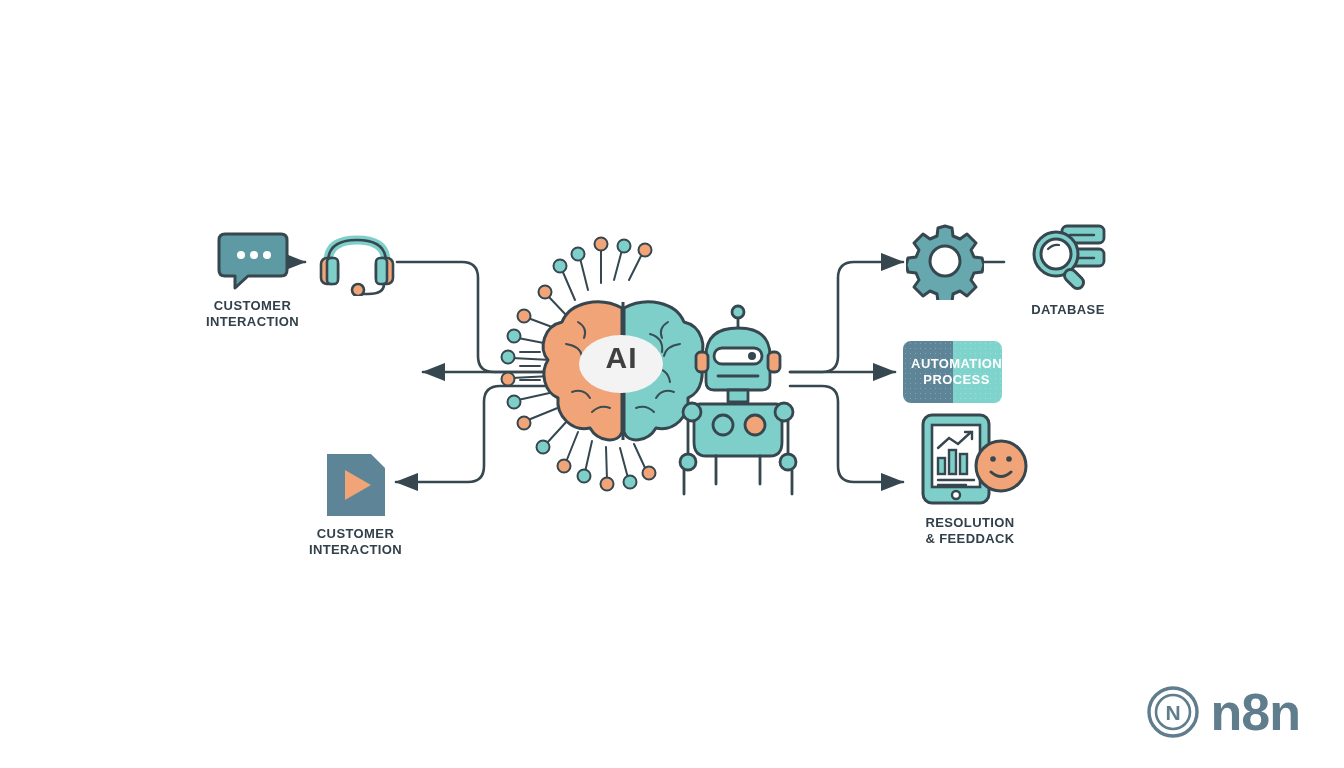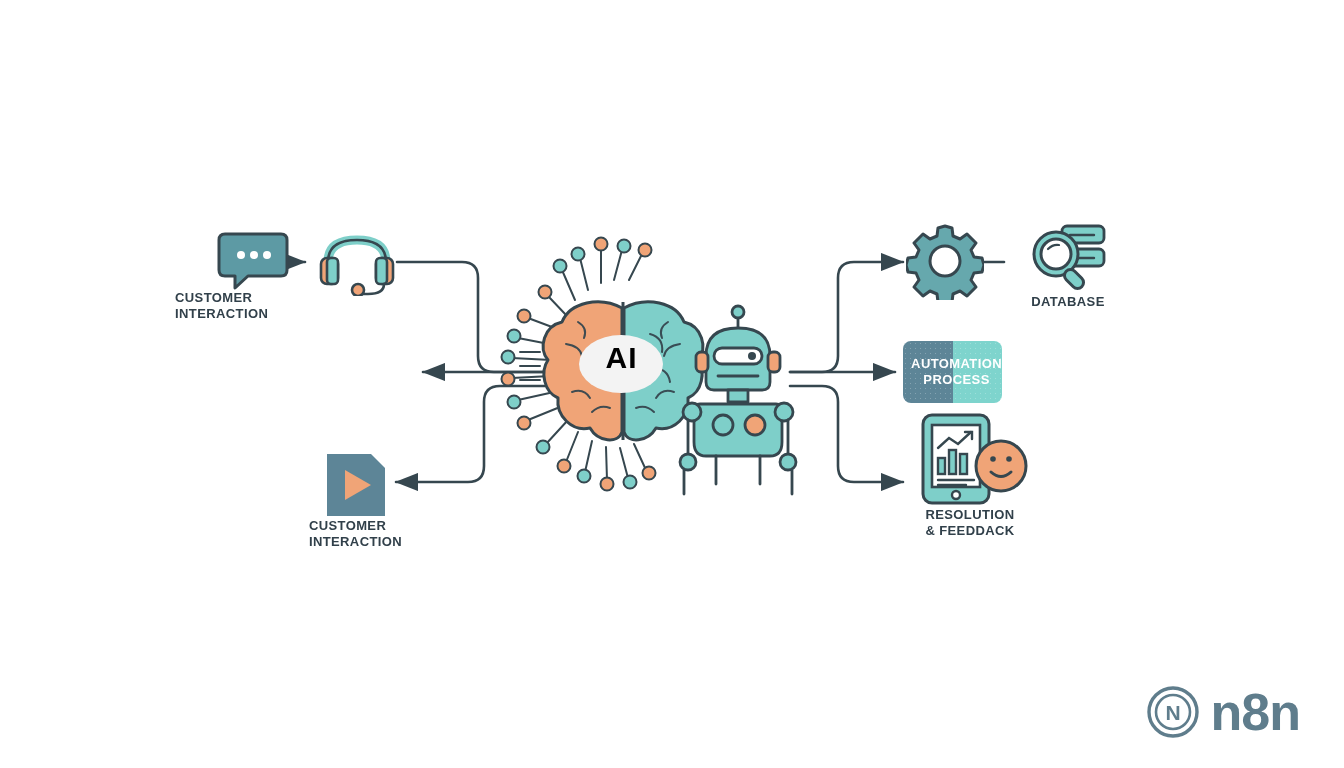--- a/index.html
+++ b/index.html
@@ -22,24 +22,26 @@
     width: 1344px;
     height: 768px;
   }
   .node {
     position: absolute;
     display: flex;
     flex-direction: column;
     align-items: center;
   }
   .node-label {
+    margin-top: 8px;
     font-size: 13px;
     font-weight: 700;
     letter-spacing: 0.4px;
     color: #31404a;
+    text-align: center;
     line-height: 1.25;
     white-space: pre-line;
   }
   .panel {
     position: absolute;
     border-radius: 8px;
     overflow: hidden;
     display: flex;
     align-items: center;
     justify-content: center;
@@ -220,21 +222,21 @@
       <path d="M788 420 v 34" fill="none"></path>
       <circle cx="788" cy="462" r="8" fill="#7ecfc9"></circle>
       <path d="M792 470 v 24" fill="none"></path>
 
       <path d="M716 456 v 28" fill="none"></path>
       <path d="M760 456 v 28" fill="none"></path>
     </g>
   </svg>
 
   <div class="node" style="left:569px; top:343px; width:105px;">
-    <div style="font-size:30px; font-weight:700; color:#000000; letter-spacing:1px; line-height:1;">AI</div>
+    <div style="font-size:30px; font-weight:700; color:#404040; letter-spacing:1px; line-height:1;">AI</div>
   </div>
 
   <div class="node" style="left:175px; top:228px; width:155px;">
     <svg width="72" height="62" viewBox="0 0 72 62">
       <path d="M8 6 h56 q6 0 6 6 v30 q0 6 -6 6 h-33 l-13 12 v-12 h-10 q-6 0 -6 -6 v-30 q0 -6 6 -6 z" fill="#5d9aa4" stroke="#36474f" stroke-width="3" stroke-linejoin="round"></path>
       <circle cx="24" cy="27" r="4" fill="#ffffff"></circle>
       <circle cx="37" cy="27" r="4" fill="#ffffff"></circle>
       <circle cx="50" cy="27" r="4" fill="#ffffff"></circle>
     </svg>
     <div class="node-label">CUSTOMER INTERACTION</div>

